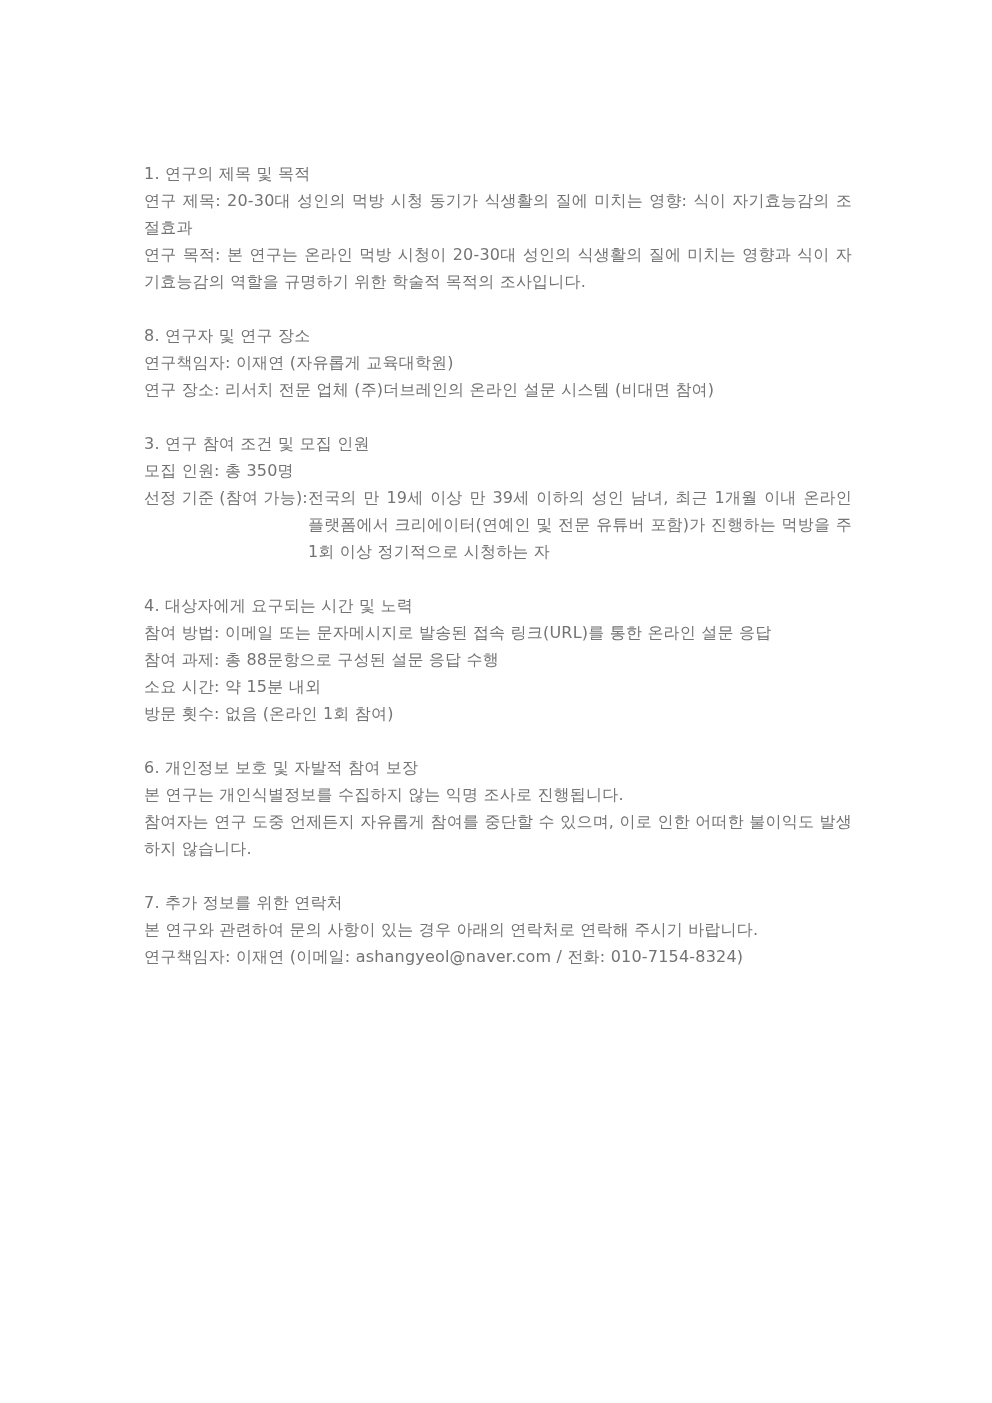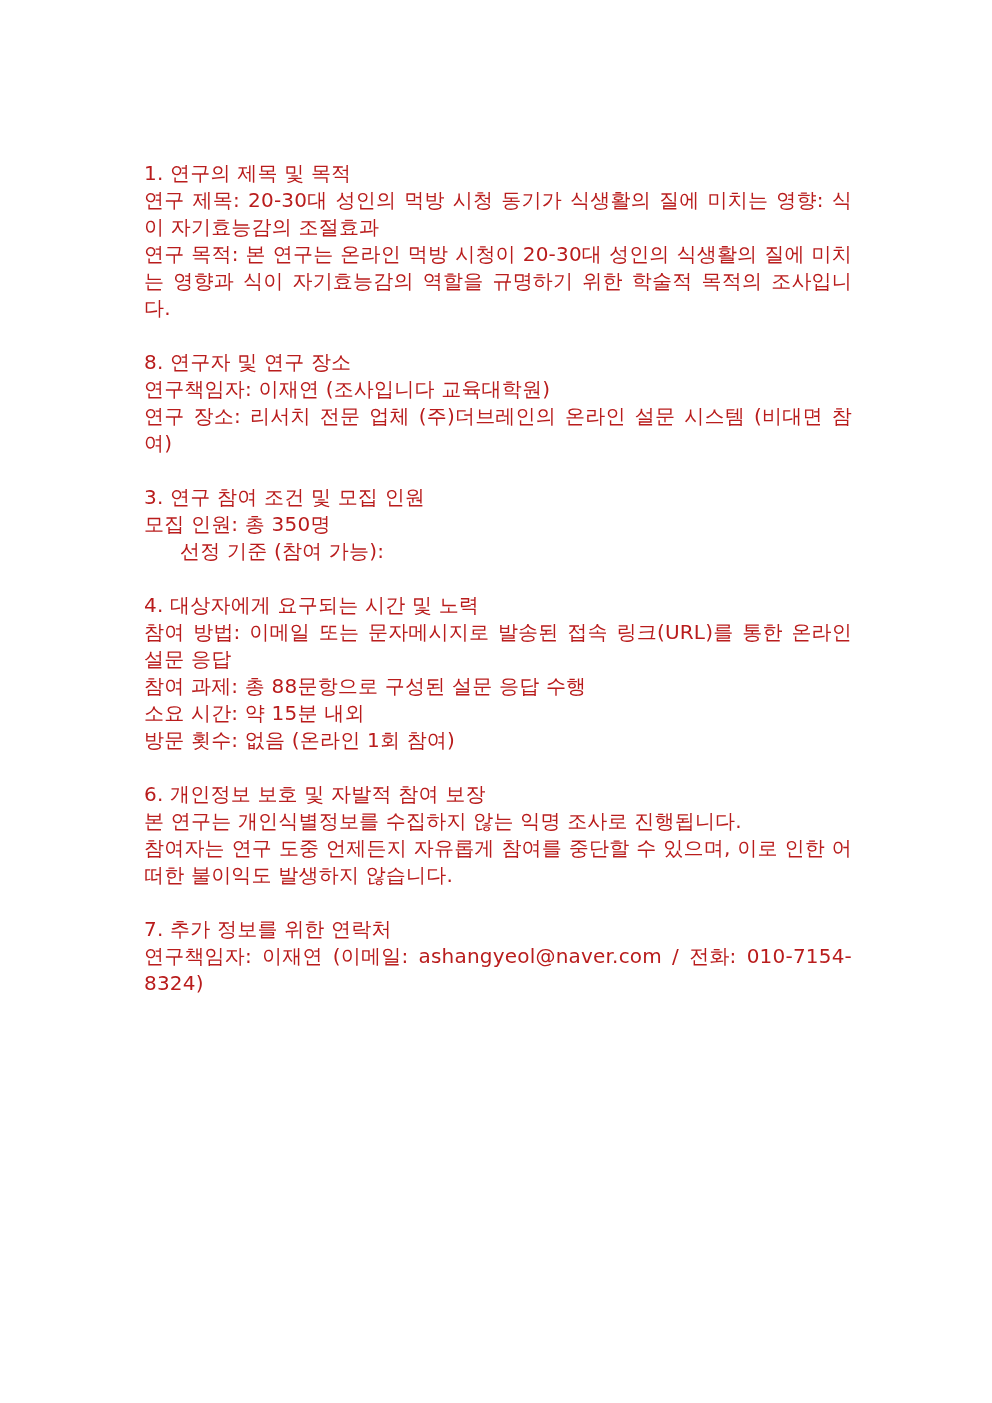--- a/index.html
+++ b/index.html
@@ -1,50 +1,51 @@
 <!DOCTYPE html>
 <html><head>
 <meta charset="utf-8">
 <style>
   html, body { margin: 0; padding: 0; background: #ffffff; }
   body { width: 992px; height: 1403px; position: relative; overflow: hidden; }
   .page {
     position: absolute; left: 144px; top: 160px; width: 708px;
     font-family: "DejaVu Sans", "Liberation Sans", sans-serif;
-    font-size: 20px; line-height: 27px; color: #b91c1c;
+    font-size: 16px; line-height: 27px; color: #737373;
     letter-spacing: 0.2px;
   }
   .section { margin-bottom: 27px; }
   .line { display: block; text-align: justify; text-align-last: left; }
   .row { display: flex; }
-  .row .lbl { white-space: nowrap; flex: 0 0 auto; margin-left: 36px; }
+  .row .lbl { white-space: nowrap; flex: 0 0 auto; }
   .row .val { flex: 1 1 auto; text-align: justify; }
 </style>
 </head>
 <body>
 
 <div class="page">
 
   <div class="section">
     <span class="line">1. 연구의 제목 및 목적</span>
     <span class="line">연구 제목: 20-30대 성인의 먹방 시청 동기가 식생활의 질에 미치는 영향: 식이 자기효능감의 조절효과</span>
     <span class="line">연구 목적: 본 연구는 온라인 먹방 시청이 20-30대 성인의 식생활의 질에 미치는 영향과 식이 자기효능감의 역할을 규명하기 위한 학술적 목적의 조사입니다.</span>
   </div>
 
   <div class="section">
     <span class="line">8. 연구자 및 연구 장소</span>
-    <span class="line">연구책임자: 이재연 (조사입니다 교육대학원)</span>
+    <span class="line">연구책임자: 이재연 (자유롭게 교육대학원)</span>
     <span class="line">연구 장소: 리서치 전문 업체 (주)더브레인의 온라인 설문 시스템 (비대면 참여)</span>
   </div>
 
   <div class="section">
     <span class="line">3. 연구 참여 조건 및 모집 인원</span>
     <span class="line">모집 인원: 총 350명</span>
     <div class="row">
       <span class="lbl">선정 기준 (참여 가능): </span>
+      <span class="val">전국의 만 19세 이상 만 39세 이하의 성인 남녀, 최근 1개월 이내 온라인 플랫폼에서 크리에이터(연예인 및 전문 유튜버 포함)가 진행하는 먹방을 주 1회 이상 정기적으로 시청하는 자</span>
     </div>
     <div class="row">
     </div>
   </div>
 
   <div class="section">
     <span class="line">4. 대상자에게 요구되는 시간 및 노력</span>
     <span class="line">참여 방법: 이메일 또는 문자메시지로 발송된 접속 링크(URL)를 통한 온라인 설문 응답</span>
     <span class="line">참여 과제: 총 88문항으로 구성된 설문 응답 수행</span>
     <span class="line">소요 시간: 약 15분 내외</span>
@@ -53,16 +54,17 @@
 
 
   <div class="section">
     <span class="line">6. 개인정보 보호 및 자발적 참여 보장</span>
     <span class="line">본 연구는 개인식별정보를 수집하지 않는 익명 조사로 진행됩니다.</span>
     <span class="line">참여자는 연구 도중 언제든지 자유롭게 참여를 중단할 수 있으며, 이로 인한 어떠한 불이익도 발생하지 않습니다.</span>
   </div>
 
   <div class="section">
     <span class="line">7. 추가 정보를 위한 연락처</span>
+    <span class="line">본 연구와 관련하여 문의 사항이 있는 경우 아래의 연락처로 연락해 주시기 바랍니다.</span>
     <span class="line">연구책임자: 이재연 (이메일: ashangyeol@naver.com / 전화: 010-7154-8324)</span>
   </div>
 
 </div>
 
 </body></html>

